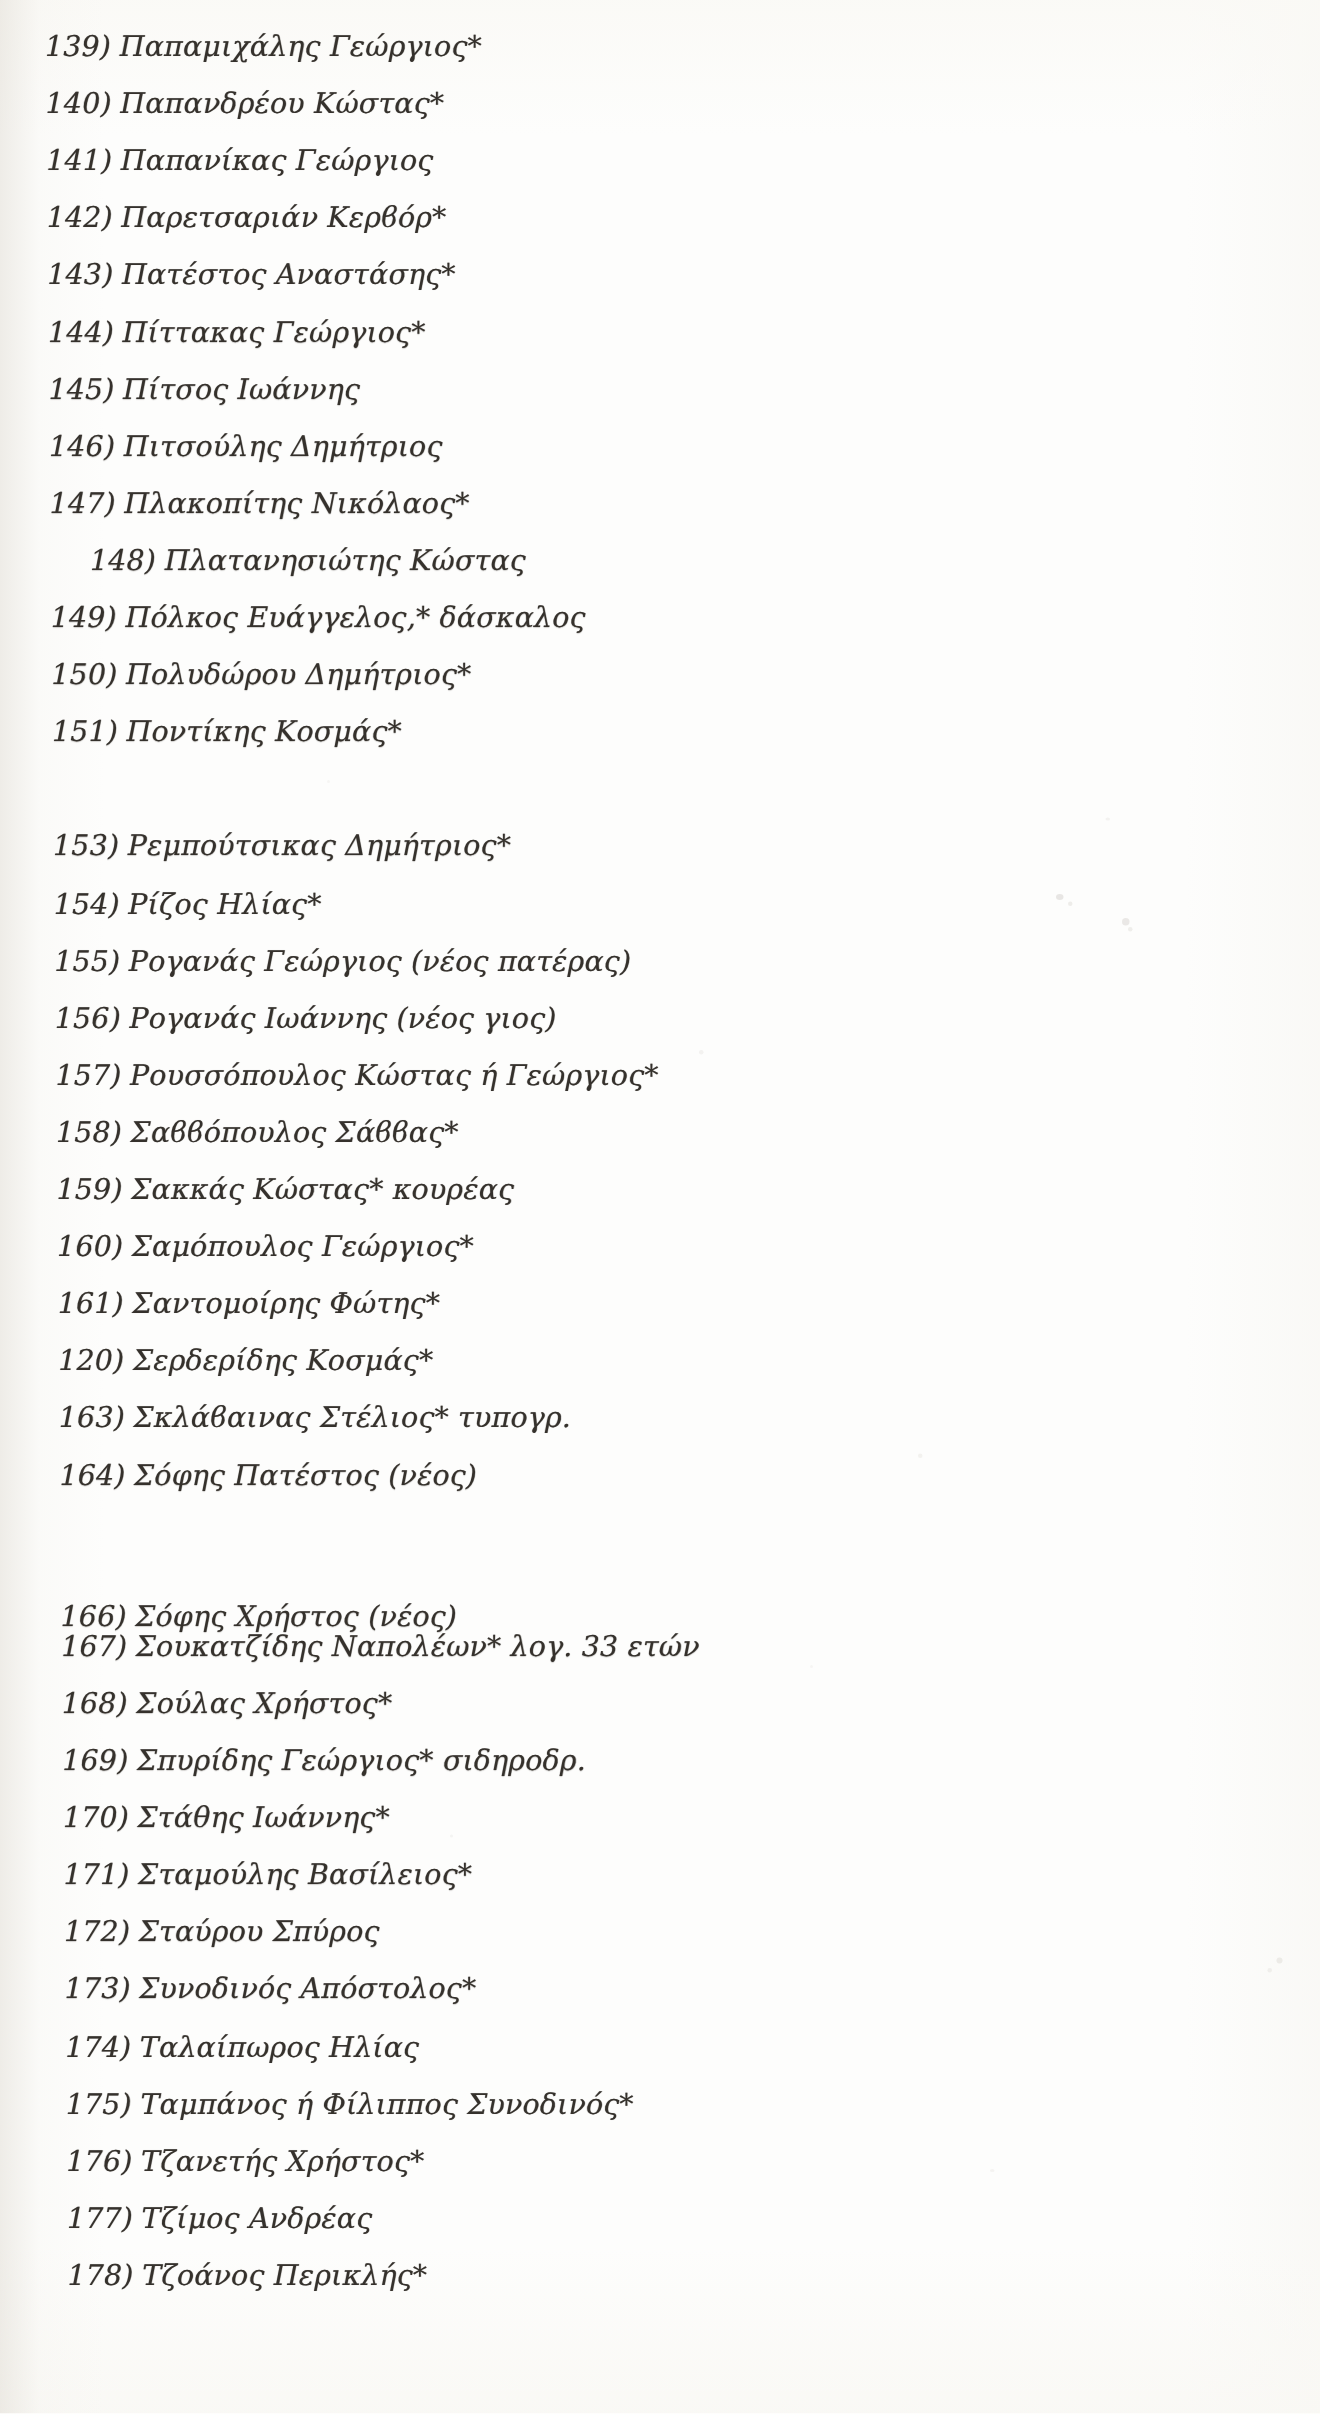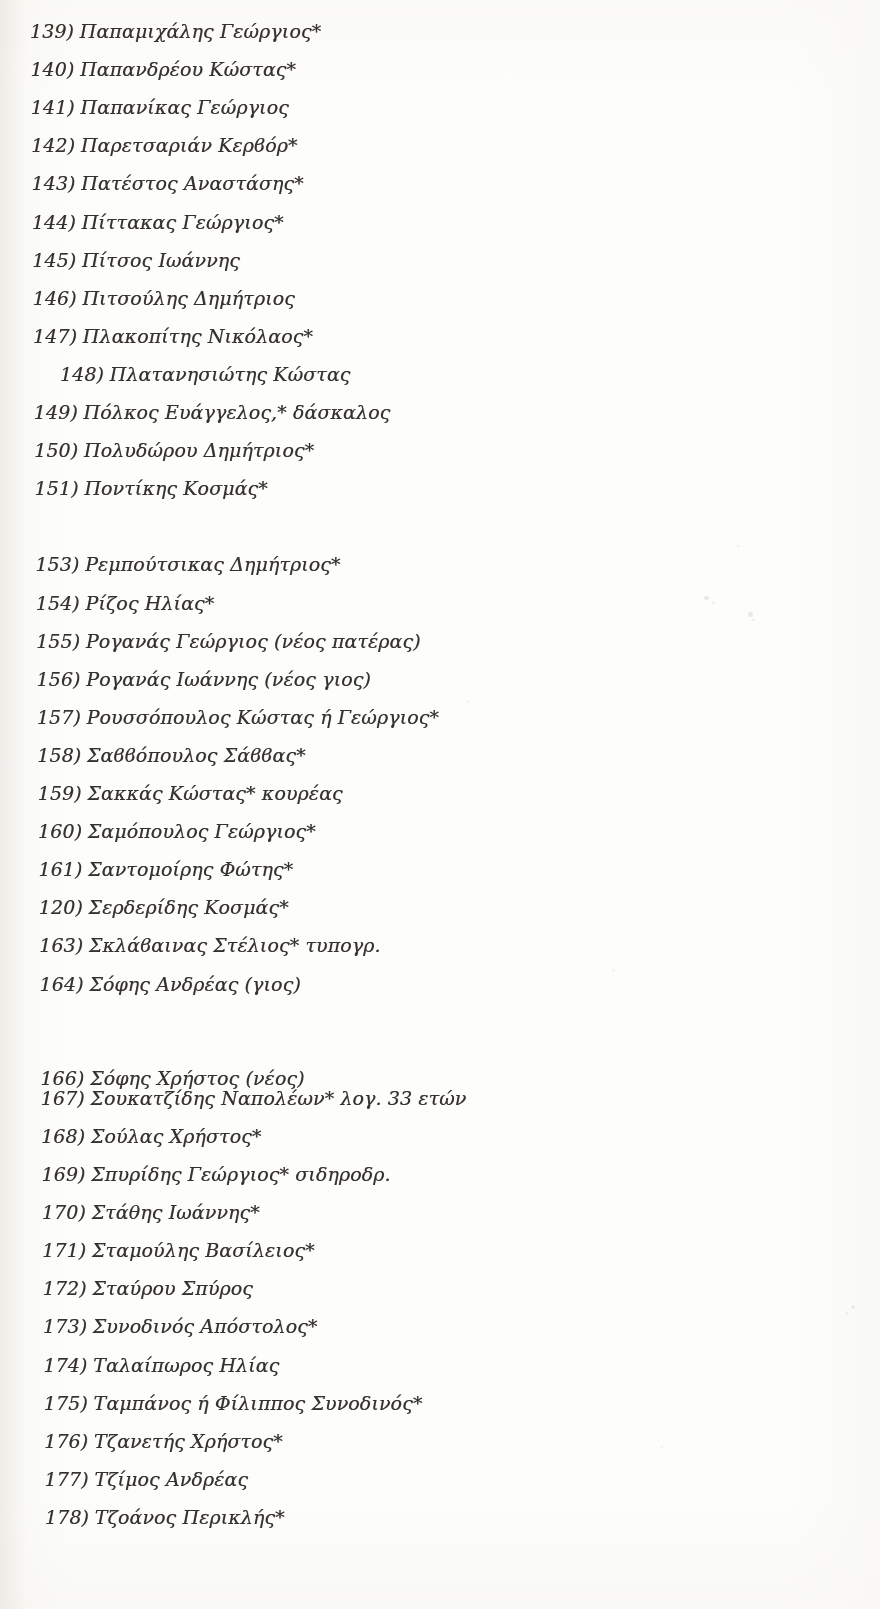--- a/index.html
+++ b/index.html
@@ -84,21 +84,21 @@
       <div class="entry" style="left: 35.7692px; top: 593.5px; text-align: right;"><span class="num">154)</span><span class="name">Ρίζος Ηλίας*</span></div>
       <div class="entry" style="left: 36.1538px; top: 631.6px;"><span class="num">155)</span><span class="name">Ρογανάς Γεώργιος (νέος πατέρας)</span></div>
       <div class="entry" style="left: 36.5385px; top: 669.7px;"><span class="num">156)</span><span class="name">Ρογανάς Ιωάννης (νέος γιος)</span></div>
       <div class="entry" style="left: 36.9231px; top: 707.8px;"><span class="num">157)</span><span class="name">Ρουσσόπουλος Κώστας ή Γεώργιος*</span></div>
       <div class="entry" style="left: 37.3077px; top: 745.9px;"><span class="num">158)</span><span class="name">Σαϐϐόπουλος Σάϐϐας*</span></div>
       <div class="entry" style="left: 37.6923px; top: 784px;"><span class="num">159)</span><span class="name">Σακκάς Κώστας* κουρέας</span></div>
       <div class="entry" style="left: 38.0769px; top: 822.1px;"><span class="num">160)</span><span class="name">Σαμόπουλος Γεώργιος*</span></div>
       <div class="entry" style="left: 38.4615px; top: 860.2px;"><span class="num">161)</span><span class="name">Σαντομοίρης Φώτης*</span></div>
       <div class="entry" style="left: 38.8462px; top: 898.3px;"><span class="num">120)</span><span class="name">Σερδερίδης Κοσμάς*</span></div>
       <div class="entry" style="left: 39.2308px; top: 936.4px;"><span class="num">163)</span><span class="name">Σκλάϐαινας Στέλιος* τυπογρ.</span></div>
-      <div class="entry" style="left: 39.6154px; top: 974.5px;"><span class="num">164)</span><span class="name">Σόφης Ανδρέας (γιος)</span></div>
+      <div class="entry" style="left: 39.6154px; top: 974.5px;"><span class="num">164)</span><span class="name">Σόφης Πατέστος (νέος)</span></div>
       <div class="entry" style="left: 40.3846px; top: 1050.7px; margin-top: 18px;"><span class="num">166)</span><span class="name">Σόφης Χρήστος (νέος)</span></div>
       <div class="entry" style="left: 40.7692px; top: 1088.8px;"><span class="num">167)</span><span class="name">Σουκατζίδης Ναπολέων* λογ. 33 ετών</span></div>
       <div class="entry" style="left: 41.1538px; top: 1126.9px;"><span class="num">168)</span><span class="name">Σούλας Χρήστος*</span></div>
       <div class="entry" style="left: 41.5385px; top: 1165px;"><span class="num">169)</span><span class="name">Σπυρίδης Γεώργιος* σιδηροδρ.</span></div>
       <div class="entry" style="left: 41.9231px; top: 1203.1px;"><span class="num">170)</span><span class="name">Στάθης Ιωάννης*</span></div>
       <div class="entry" style="left: 42.3077px; top: 1241.2px;"><span class="num">171)</span><span class="name">Σταμούλης Βασίλειος*</span></div>
       <div class="entry" style="left: 42.6923px; top: 1279.3px;"><span class="num">172)</span><span class="name">Σταύρου Σπύρος</span></div>
       <div class="entry" style="left: 43.0769px; top: 1317.4px;"><span class="num">173)</span><span class="name">Συνοδινός Απόστολος*</span></div>
       <div class="entry" style="left: 43.4615px; top: 1355.5px;"><span class="num">174)</span><span class="name">Ταλαίπωρος Ηλίας</span></div>
       <div class="entry" style="left: 43.8462px; top: 1393.6px;"><span class="num">175)</span><span class="name">Ταμπάνος ή Φίλιππος Συνοδινός*</span></div>

